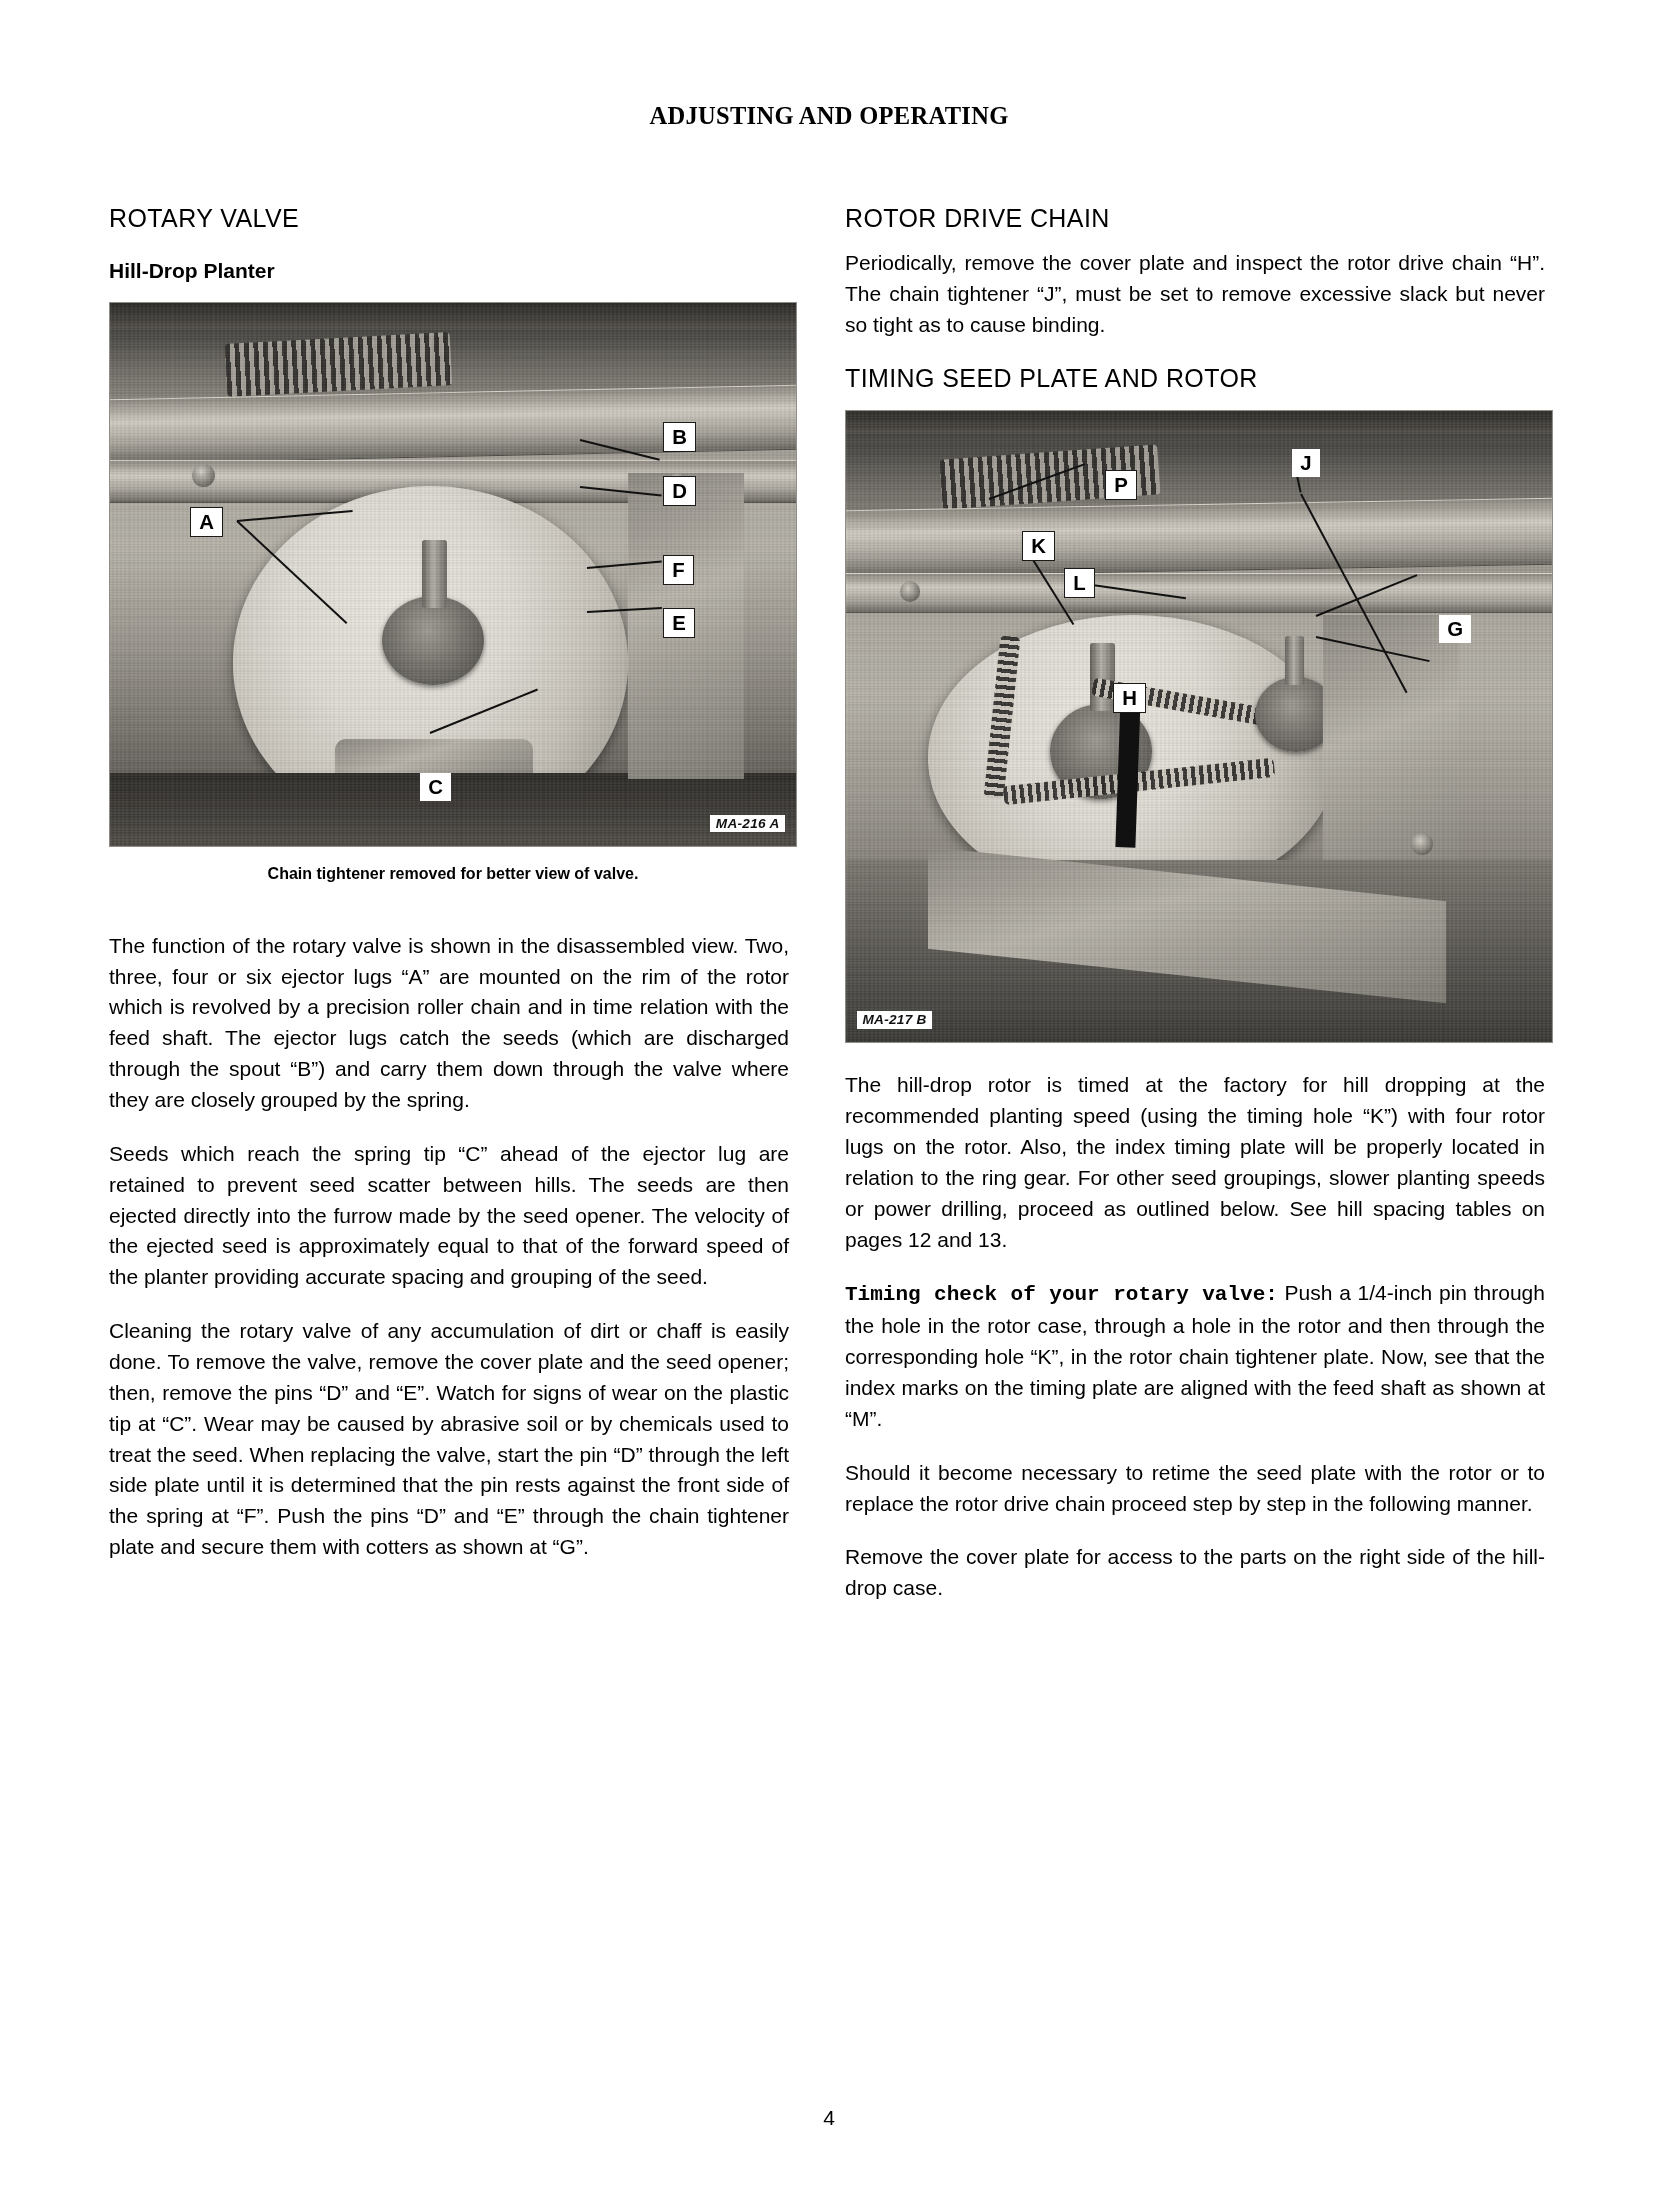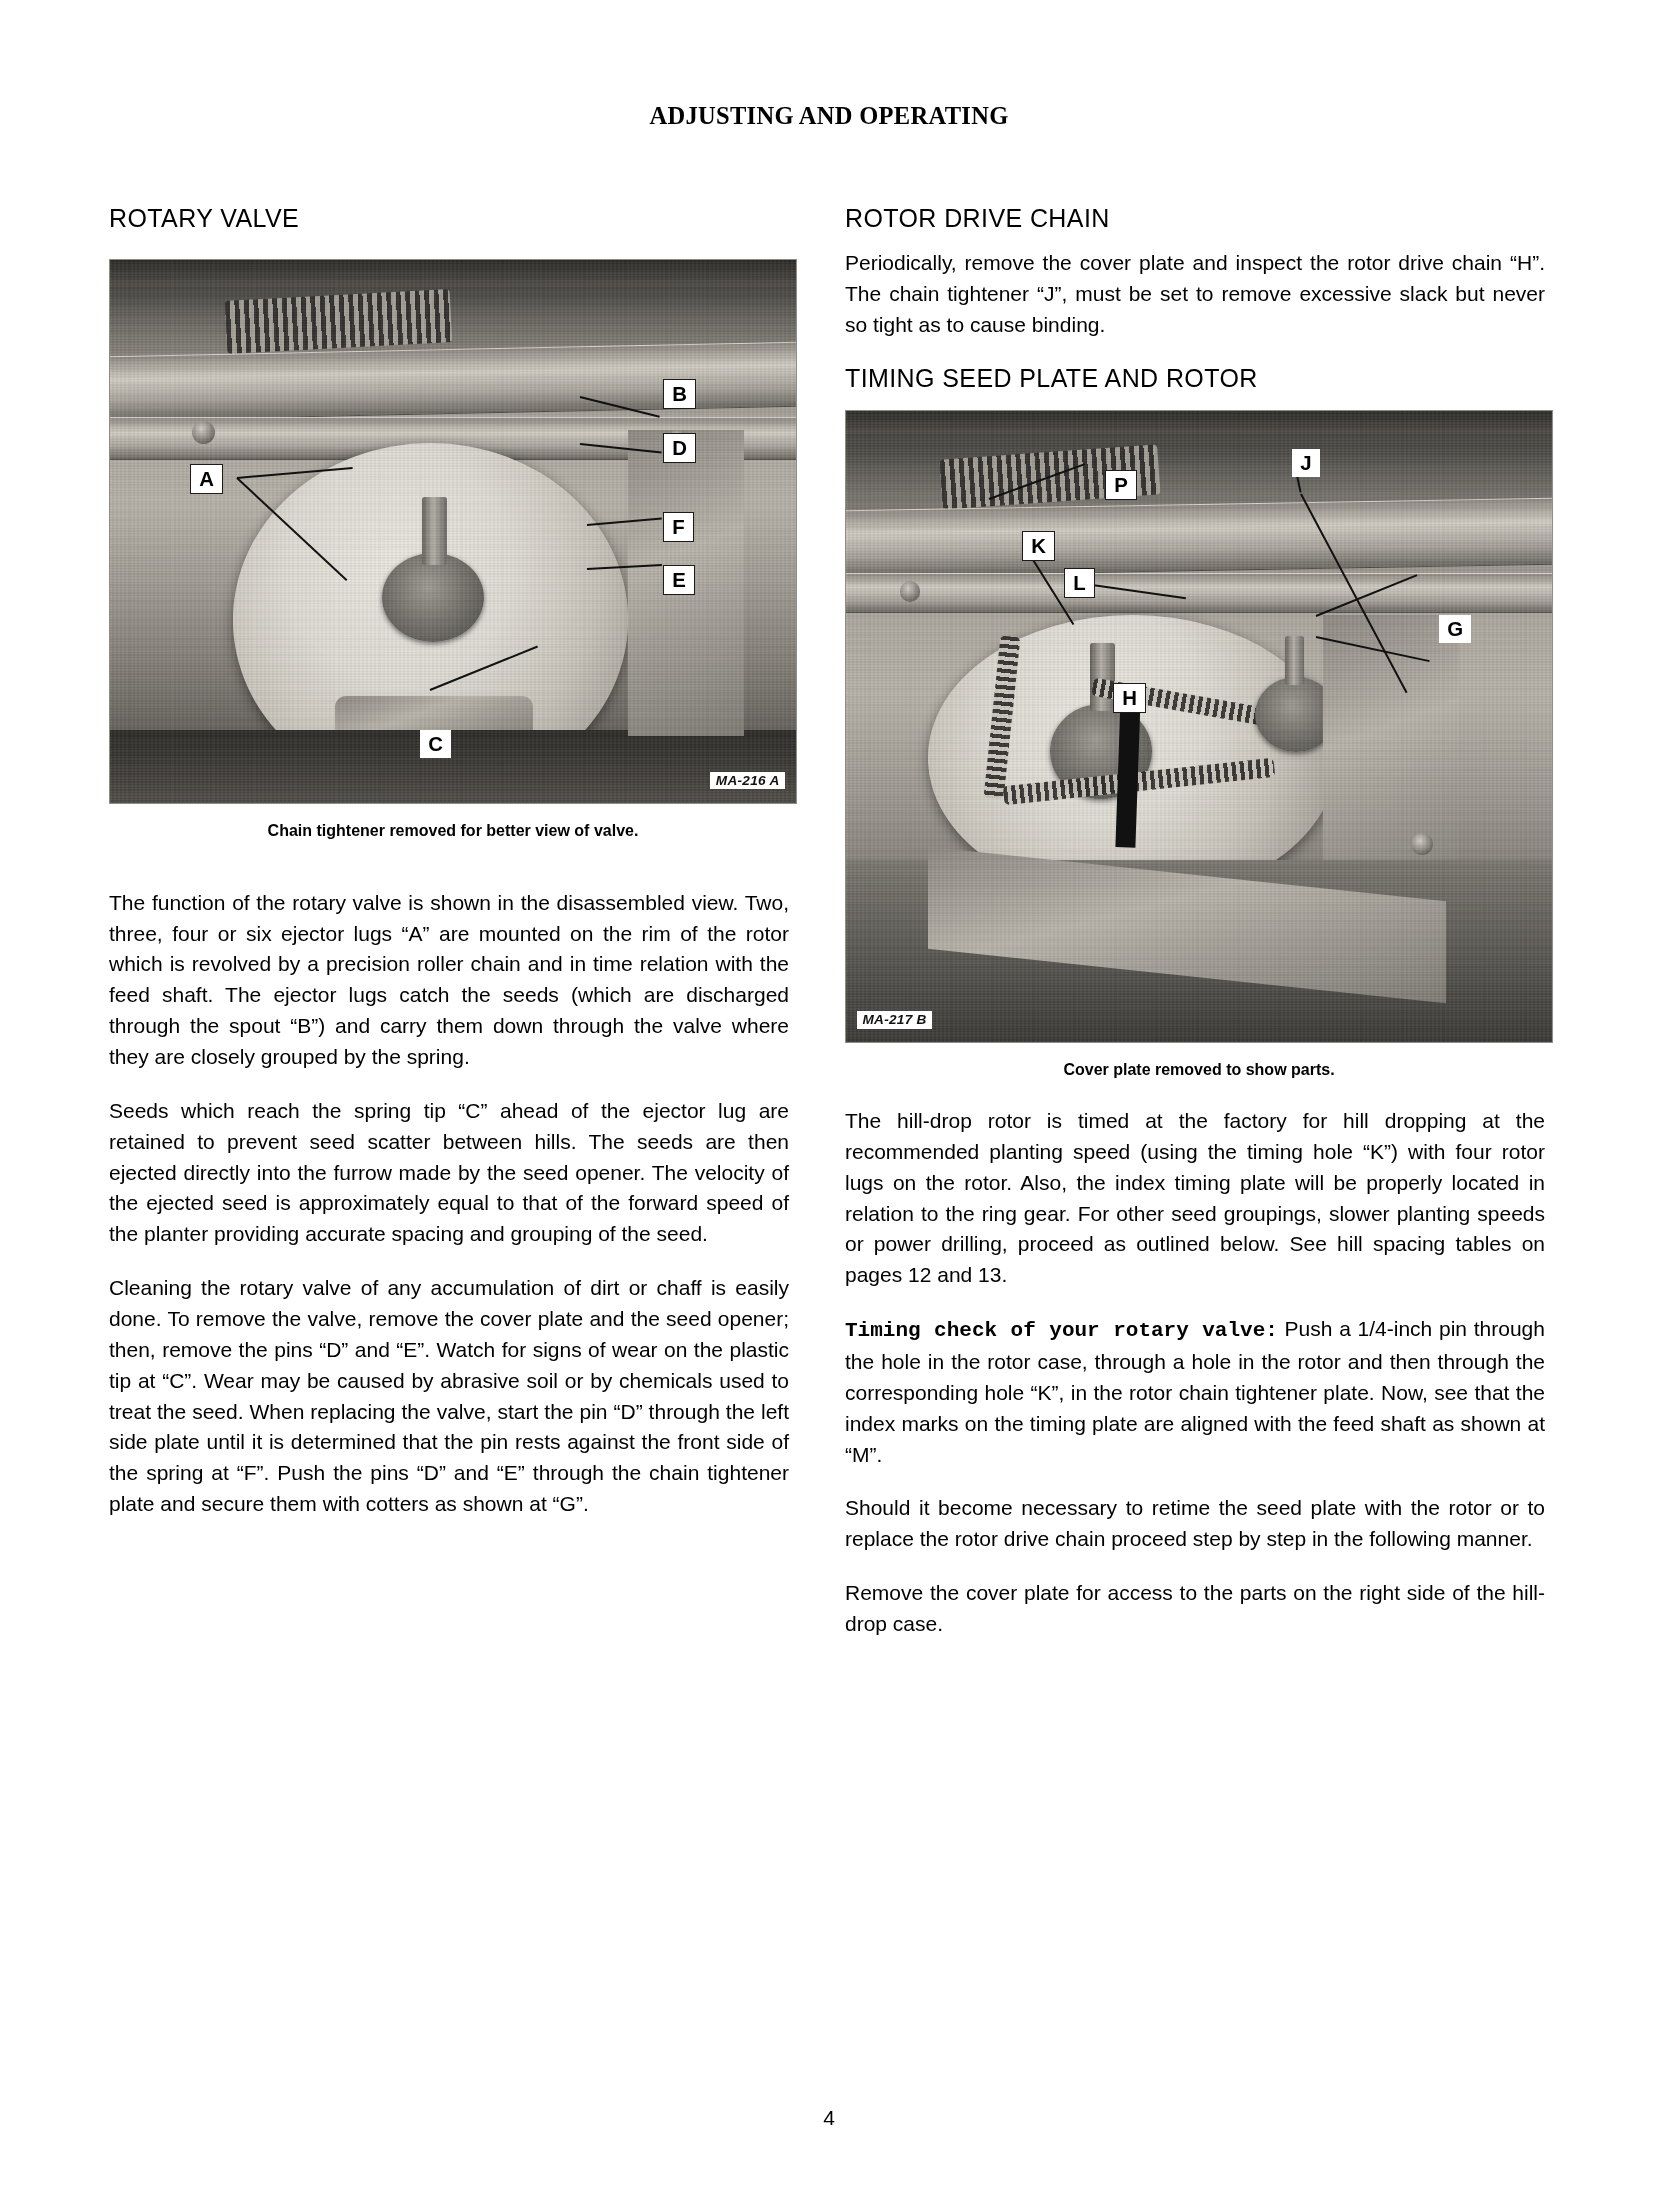--- a/index.html
+++ b/index.html
@@ -196,20 +196,21 @@
 
 <div class="page">
 
   <div class="page-header">ADJUSTING AND OPERATING</div>
 
   <div class="columns">
 
     <div class="col col-left">
 
       <h2 class="section">ROTARY VALVE</h2>
+      <h3 class="subsection">Hill-Drop Planter</h3>
 
       <div class="figure">
         <div class="photo photo-1">
           <div class="ph-bg"></div>
 
           <div class="ph-dark" style="left:0; top:0; width:100%; height:27px;"></div>
           <div class="ph-gearband" style="left:116px; top:35px; width:225px; height:53px; transform:rotate(-3deg);"></div>
           <div class="ph-beam" style="left:0; top:89px; width:100%; height:63px; transform:skewY(-1.2deg);"></div>
           <div class="ph-beam" style="left:0; top:157px; width:100%; height:41px;"></div>
 
@@ -297,21 +298,20 @@
 
           <div class="callout" style="left:259px; top:59px;">P</div>
           <div class="callout" style="left:446px; top:38px; border:none;">J</div>
           <div class="callout" style="left:176px; top:120px;">K</div>
           <div class="callout" style="left:218px; top:157px;">L</div>
           <div class="callout" style="left:593px; top:204px; border:none;">G</div>
           <div class="callout" style="left:267px; top:272px;">H</div>
 
           <div class="photo-id" style="left:11px; bottom:13.6px;">MA-217 B</div>
         </div>
-        <div class="caption">Cover plate removed to show parts.</div>
       </div>
 
       <div style="height:27px;"></div>
 
       <p class="body">The hill-drop rotor is timed at the factory for hill dropping at the recommended planting speed (using the timing hole “K”) with four rotor lugs on the rotor. Also, the index timing plate will be properly located in relation to the ring gear. For other seed groupings, slower planting speeds or power drilling, proceed as outlined below. See hill spacing tables on pages 12 and 13.</p>
 
       <p class="body"><span class="lead-bold">Timing check of your rotary valve:</span><span> Push a 1/4-inch pin through the hole in the rotor case, through a hole in the rotor and then through the corresponding hole “K”, in the rotor chain tightener plate. Now, see that the index marks on the timing plate are aligned with the feed shaft as shown at “M”.</span></p>
 
       <p class="body">Should it become necessary to retime the seed plate with the rotor or to replace the rotor drive chain proceed step by step in the following manner.</p>
       <p class="body last">Remove the cover plate for access to the parts on the right side of the hill-drop case.</p>

